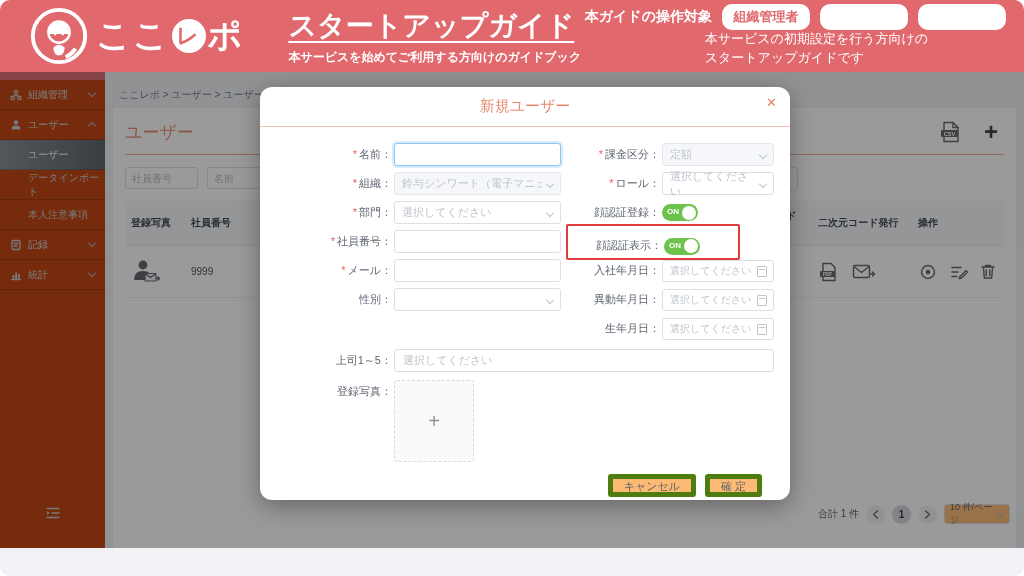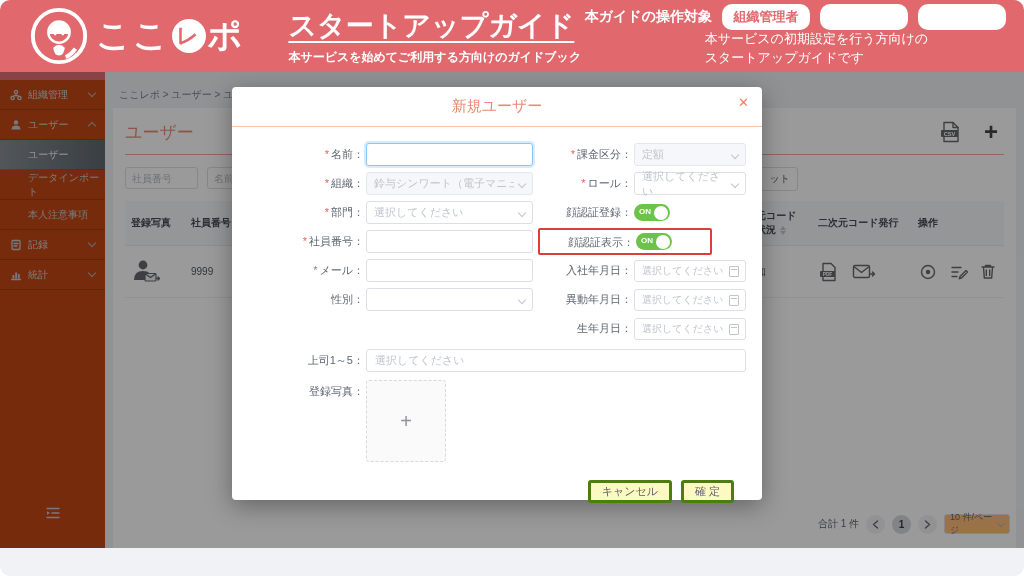--- a/index.html
+++ b/index.html
@@ -50,28 +50,28 @@
   .reset-frag { position:absolute; left:615px; top:0; width:58px; height:24px; background:#fff; border:1px solid #dcdfe6; border-radius:3px; font-size:10px; color:#606266; display:flex; align-items:center; justify-content:flex-end; padding-right:7px; }
 
   table.grid { margin-top:10px; border-collapse:collapse; width:100%; table-layout:fixed; }
   .grid th { background:#f7f8fa; color:#3f454e; font-size:10px; font-weight:bold; text-align:left; padding:8px 6px; border-bottom:1px solid #e8eaee; vertical-align:middle; }
   .grid td { font-size:10px; color:#4a4f57; padding:10px 6px; border-bottom:1px solid #edeff2; height:52px; vertical-align:middle; }
   .sort-car { display:inline-flex; flex-direction:column; gap:1px; vertical-align:middle; margin-left:4px; }
   .car-up { width:0; height:0; border-left:3px solid transparent; border-right:3px solid transparent; border-bottom:4px solid #c0c4cc; }
   .car-dn { width:0; height:0; border-left:3px solid transparent; border-right:3px solid transparent; border-top:4px solid #c0c4cc; }
   .cell-icons { display:flex; align-items:center; gap:12px; }
 
-  .pager { position:absolute; right:14px; bottom:14px; display:flex; align-items:center; gap:7px; font-size:10px; color:#5a6068; }
+  .pager { position:absolute; right:14px; bottom:24px; display:flex; align-items:center; gap:7px; font-size:10px; color:#5a6068; }
   .pg-circle { width:19px; height:19px; border-radius:50%; background:#f1f2f4; display:flex; align-items:center; justify-content:center; color:#6a7078; cursor:pointer; }
   .pg-circle.cur { background:#d4d7dc; color:#2f343b; font-weight:bold; }
   .pg-size { width:66px; height:20px; border:1px solid #dcdfe6; border-radius:3px; background:#fdba74; font-size:9px; color:#606266; display:flex; align-items:center; justify-content:space-between; padding:0 5px; }
 
   
   .overlay { position:absolute; inset:0; background:rgba(15,15,15,0.42); z-index:5; }
-  .modal { position:absolute; top:15px; left:232px; width:530px; height:413px; background:#fff; border-radius:4px; box-shadow:0 6px 24px rgba(0,0,0,0.35); z-index:10; }
+  .modal { position:absolute; top:15px; left:260px; width:530px; height:413px; background:#fff; border-radius:12px; box-shadow:0 6px 24px rgba(0,0,0,0.35); z-index:10; }
   .m-head { position:relative; height:40px; display:flex; align-items:center; justify-content:center; border-bottom:1px solid #f3c3ad; }
   .m-title { color:#e78a70; font-size:15px; }
   .m-close { position:absolute; right:13px; top:9px; color:#ed7d63; font-size:13px; cursor:pointer; line-height:1; }
   .m-body { padding:13px 14px 0 14px; }
   .frow { display:flex; height:29px; align-items:center; }
   .half { display:flex; align-items:center; }
   .half.l { width:292px; }
   .half.r { flex:1; }
   .flab { font-size:11px; color:#5f6673; text-align:right; white-space:nowrap; }
   .half.l .flab { width:120px; padding-right:2px; }
@@ -82,29 +82,29 @@
   .sel { position:relative; height:23px; border:1px solid #dcdfe6; border-radius:3px; background:#fff; font-size:11px; color:#bfc4cc; display:flex; align-items:center; padding:0 18px 0 7px; }
   .sel.w167 { width:167px; } .sel.w112 { width:112px; }
   .sel.disabled { background:#f5f7fa; border-color:#e4e7ed; color:#c0c4cc; }
   .sel .dchev { position:absolute; right:7px; top:8px; width:6px; height:6px; border-right:1px solid #c0c4cc; border-bottom:1px solid #c0c4cc; transform:rotate(45deg); }
   .date { position:relative; width:112px; height:22px; border:1px solid #dcdfe6; border-radius:3px; background:#fff; font-size:10px; color:#bfc4cc; display:flex; align-items:center; padding:0 20px 0 7px; }
   .cal { position:absolute; right:6px; top:5px; width:10px; height:11px; border:1px solid #c0c4cc; border-radius:1px; }
   .cal::before { content:""; position:absolute; left:1px; right:1px; top:2px; border-top:1px solid #c0c4cc; }
   .toggle { position:relative; width:36px; height:17px; border-radius:9px; background:#6cc24a; cursor:pointer; }
   .toggle .on-txt { position:absolute; left:5px; top:4px; font-size:8px; color:#fff; font-weight:bold; line-height:1; }
   .toggle .knob { position:absolute; right:2px; top:1.5px; width:14px; height:14px; border-radius:50%; background:#fff; }
-  .hlbox { display:flex; align-items:flex-end; border:2px solid #e13c3c; border-radius:2px; padding:3px 38px 3px 0; }
+  .hlbox { display:flex; align-items:flex-start; border:2px solid #e13c3c; border-radius:2px; padding:12px 38px 3px 0; }
   .wide-row { display:flex; align-items:center; margin-top:6px; }
   .wide-row .flab { width:120px; padding-right:2px; }
   .wide-input { flex:1; height:23px; border:1px solid #dcdfe6; border-radius:3px; font-size:11px; color:#bfc4cc; display:flex; align-items:center; padding:0 8px; margin-right:2px; }
   .photo-row { display:flex; margin-top:8px; }
   .photo-row .flab { width:120px; padding-right:2px; padding-top:4px; }
   .upload { width:80px; height:82px; background:#fafafa; border:1px dashed #d9d9d9; border-radius:3px; display:flex; align-items:center; justify-content:center; color:#8c939d; font-size:20px; cursor:pointer; }
   .m-foot { display:flex; justify-content:flex-end; gap:9px; padding:12px 14px 0 0; }
-  .btn { border:3px solid #4d7c0f; background:#fef9c3; color:#5a6068; font-size:11px; height:23px; padding:0 11px; border-radius:3px; cursor:pointer; font-family:inherit;margin-top:6px; }
+  .btn { border:5px solid #4d7c0f; background:#fdba74; color:#5a6068; font-size:11px; height:23px; padding:0 11px; border-radius:3px; cursor:pointer; font-family:inherit; }
 
   svg .st { stroke:#5f6368; fill:none; stroke-width:1.4; stroke-linecap:round; stroke-linejoin:round; }
   svg .sf { fill:#5f6368; }
   svg .sw { stroke:#c3c8cd; fill:none; stroke-width:1.3; stroke-linecap:round; }
   svg .swf { fill:#c3c8cd; }
 </style>
 </head>
 <body>
 
 <div class="viewport">

